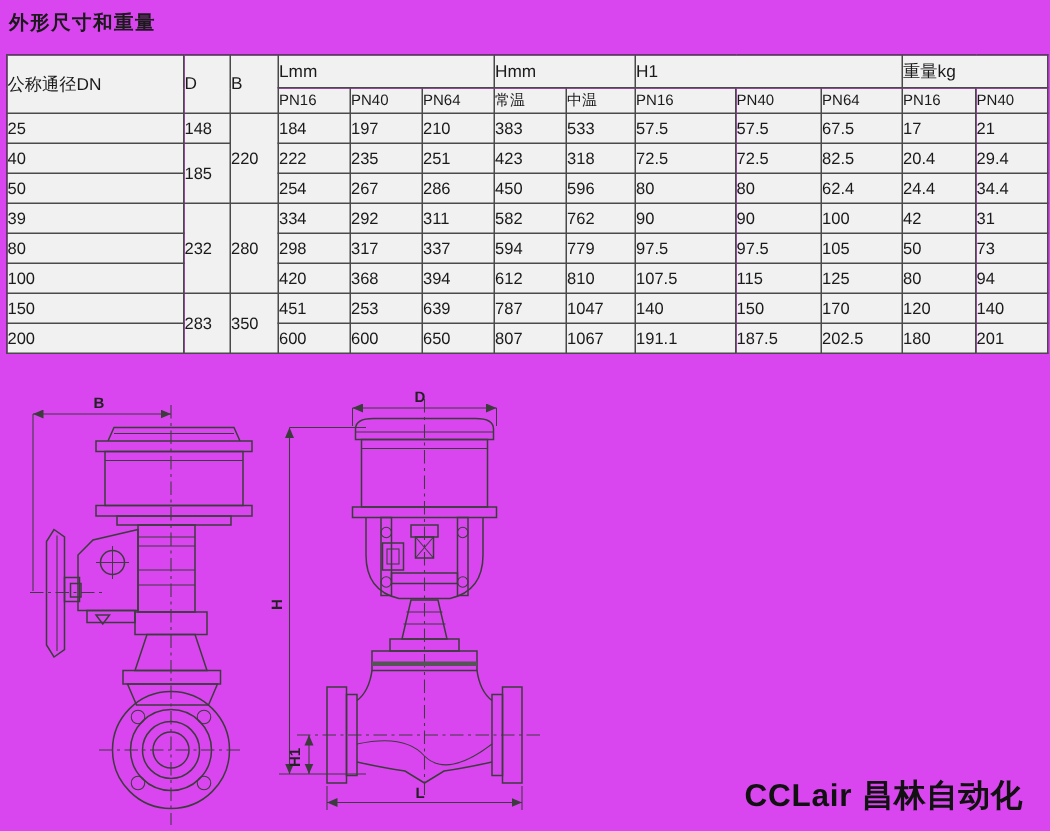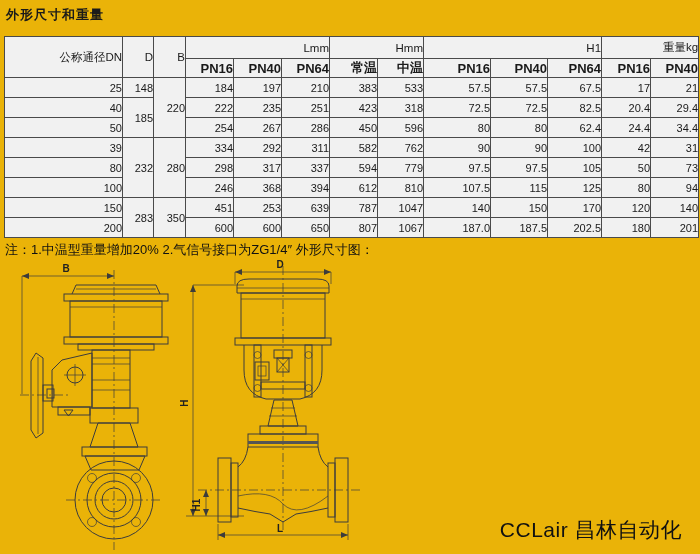--- a/index.html
+++ b/index.html
@@ -1,40 +1,40 @@
 <!DOCTYPE html>
 <html><head>
 <meta charset="utf-8">
 <style>
   html,body{margin:0;padding:0;background:#ffffff;}
   .page{
-    position:relative;width:700px;height:554px;background:#eab308;overflow:hidden;
+    position:relative;width:700px;height:554px;background:#d946ef;overflow:hidden;
     font-family:"Liberation Sans","DejaVu Sans",sans-serif;color:#1a1a1a;
   }
   .title{position:absolute;left:6px;top:6px;font-size:13px;font-weight:bold;letter-spacing:1px;}
   table.spec{
     position:absolute;left:4px;top:36px;width:694px;
     border-collapse:collapse;table-layout:fixed;
-    font-size:11px;text-align:right;
+    font-size:11px;text-align:left;
   }
   table.spec th,table.spec td{
     border:1px solid #4a4a4a;background:#f1f1f1;
     padding:0;overflow:hidden;white-space:nowrap;
     font-weight:normal;color:#1a1a1a;
   }
   table.spec tr.h1row th{height:21px;font-size:11.5px;}
-  table.spec tr.h2row th{height:16px;font-size:13px;font-weight:bold;}
+  table.spec tr.h2row th{height:16px;font-size:10px;}
   table.spec td{height:19px;}
   .note{position:absolute;left:5px;top:241px;font-size:13px;color:#111;}
   .drawWrap{position:absolute;left:8px;top:258px;width:360px;height:296px;}
   svg .ln{fill:none;stroke:#3c3c3c;stroke-width:1;}
   svg .thin{fill:none;stroke:#3c3c3c;stroke-width:0.7;}
   svg .cl{fill:none;stroke:#3c3c3c;stroke-width:0.7;stroke-dasharray:9 3 2 3;}
   svg text{fill:#222;font-family:"Liberation Sans",sans-serif;font-size:10px;font-weight:bold;}
-  .logo{position:absolute;top:516px;right:18px;font-size:21px;font-weight:normal;color:#111;letter-spacing:0.5px;}
+  .logo{position:absolute;top:516px;right:18px;font-size:21px;font-weight:bold;color:#111;letter-spacing:0.5px;}
 </style>
 </head>
 <body>
 
 <div class="page">
 
   <div class="title">外形尺寸和重量</div>
 
   <table class="spec">
     <colgroup>
@@ -141,21 +141,21 @@
         <td>594</td>
         <td>779</td>
         <td>97.5</td>
         <td>97.5</td>
         <td>105</td>
         <td>50</td>
         <td>73</td>
       </tr>
       <tr>
         <td>100</td>
-        <td>246</td>
+        <td>420</td>
         <td>368</td>
         <td>394</td>
         <td>612</td>
         <td>810</td>
         <td>107.5</td>
         <td>115</td>
         <td>125</td>
         <td>80</td>
         <td>94</td>
       </tr>
@@ -174,30 +174,29 @@
         <td>120</td>
         <td>140</td>
       </tr>
       <tr>
         <td>200</td>
         <td>600</td>
         <td>600</td>
         <td>650</td>
         <td>807</td>
         <td>1067</td>
-        <td>187.0</td>
+        <td>191.1</td>
         <td>187.5</td>
         <td>202.5</td>
         <td>180</td>
         <td>201</td>
       </tr>
     </tbody>
   </table>
 
-  <div class="note">注：1.中温型重量增加20% 2.气信号接口为ZG1/4″ 外形尺寸图：</div>
 
   <div class="drawWrap">
     <svg width="360" height="296" viewBox="0 0 360 296">
       <defs>
         <marker id="ae" markerWidth="8" markerHeight="8" refX="7" refY="3" orient="auto" markerUnits="userSpaceOnUse">
           <path d="M0,0 L7,3 L0,6 Z" fill="#3c3c3c"></path>
         </marker>
         <marker id="as" markerWidth="8" markerHeight="8" refX="0" refY="3" orient="auto" markerUnits="userSpaceOnUse">
           <path d="M7,0 L0,3 L7,6 Z" fill="#3c3c3c"></path>
         </marker>

